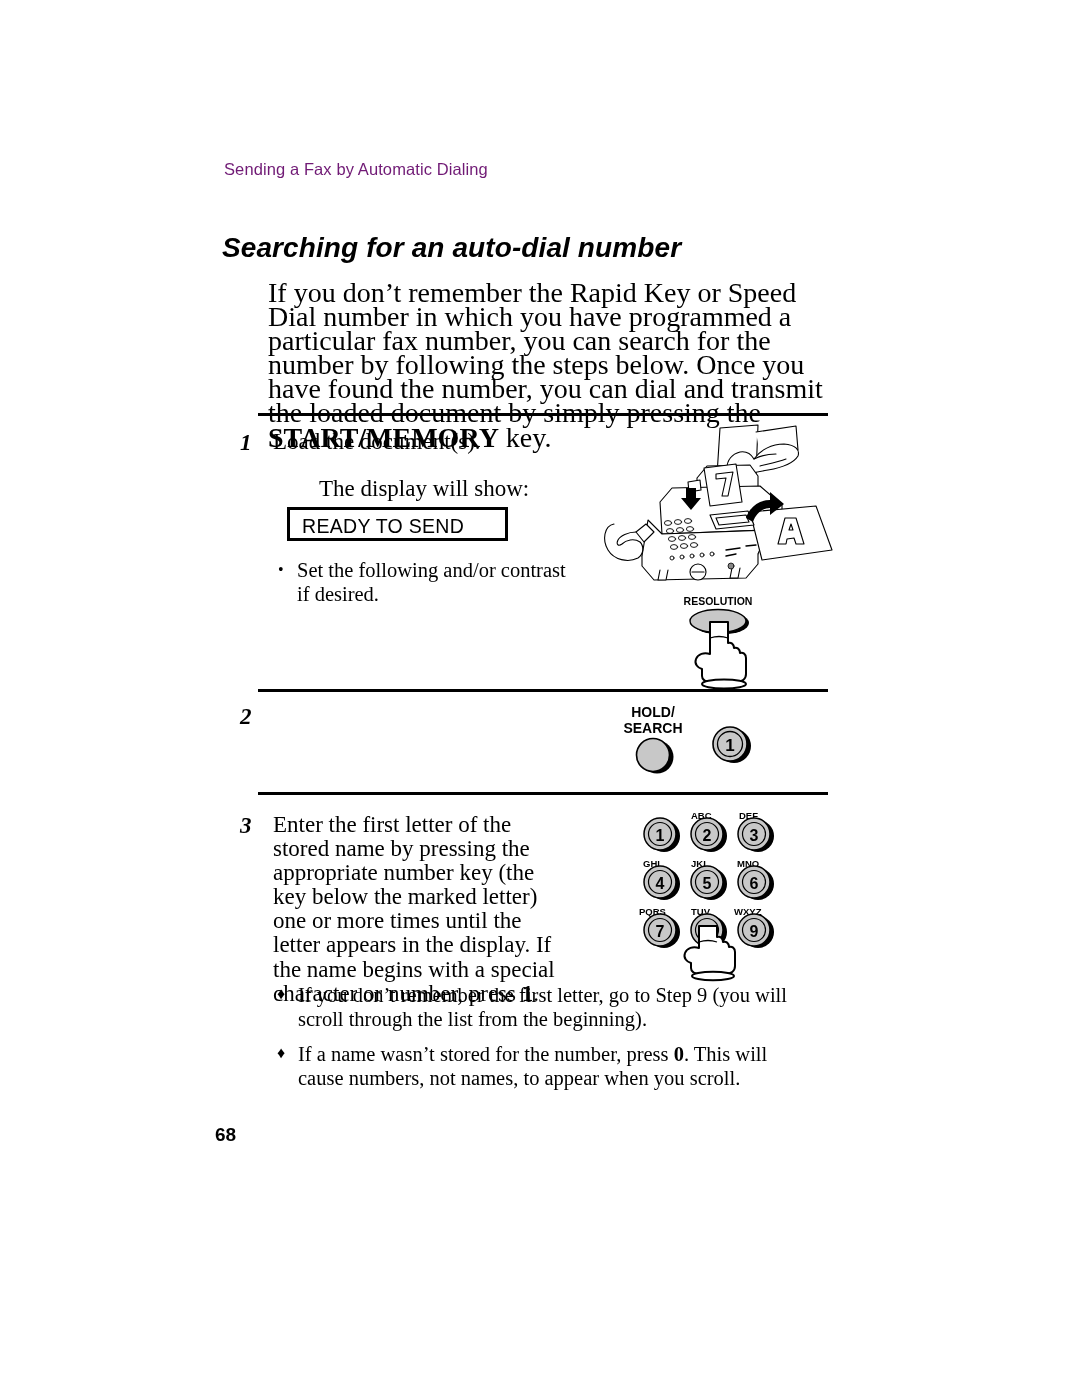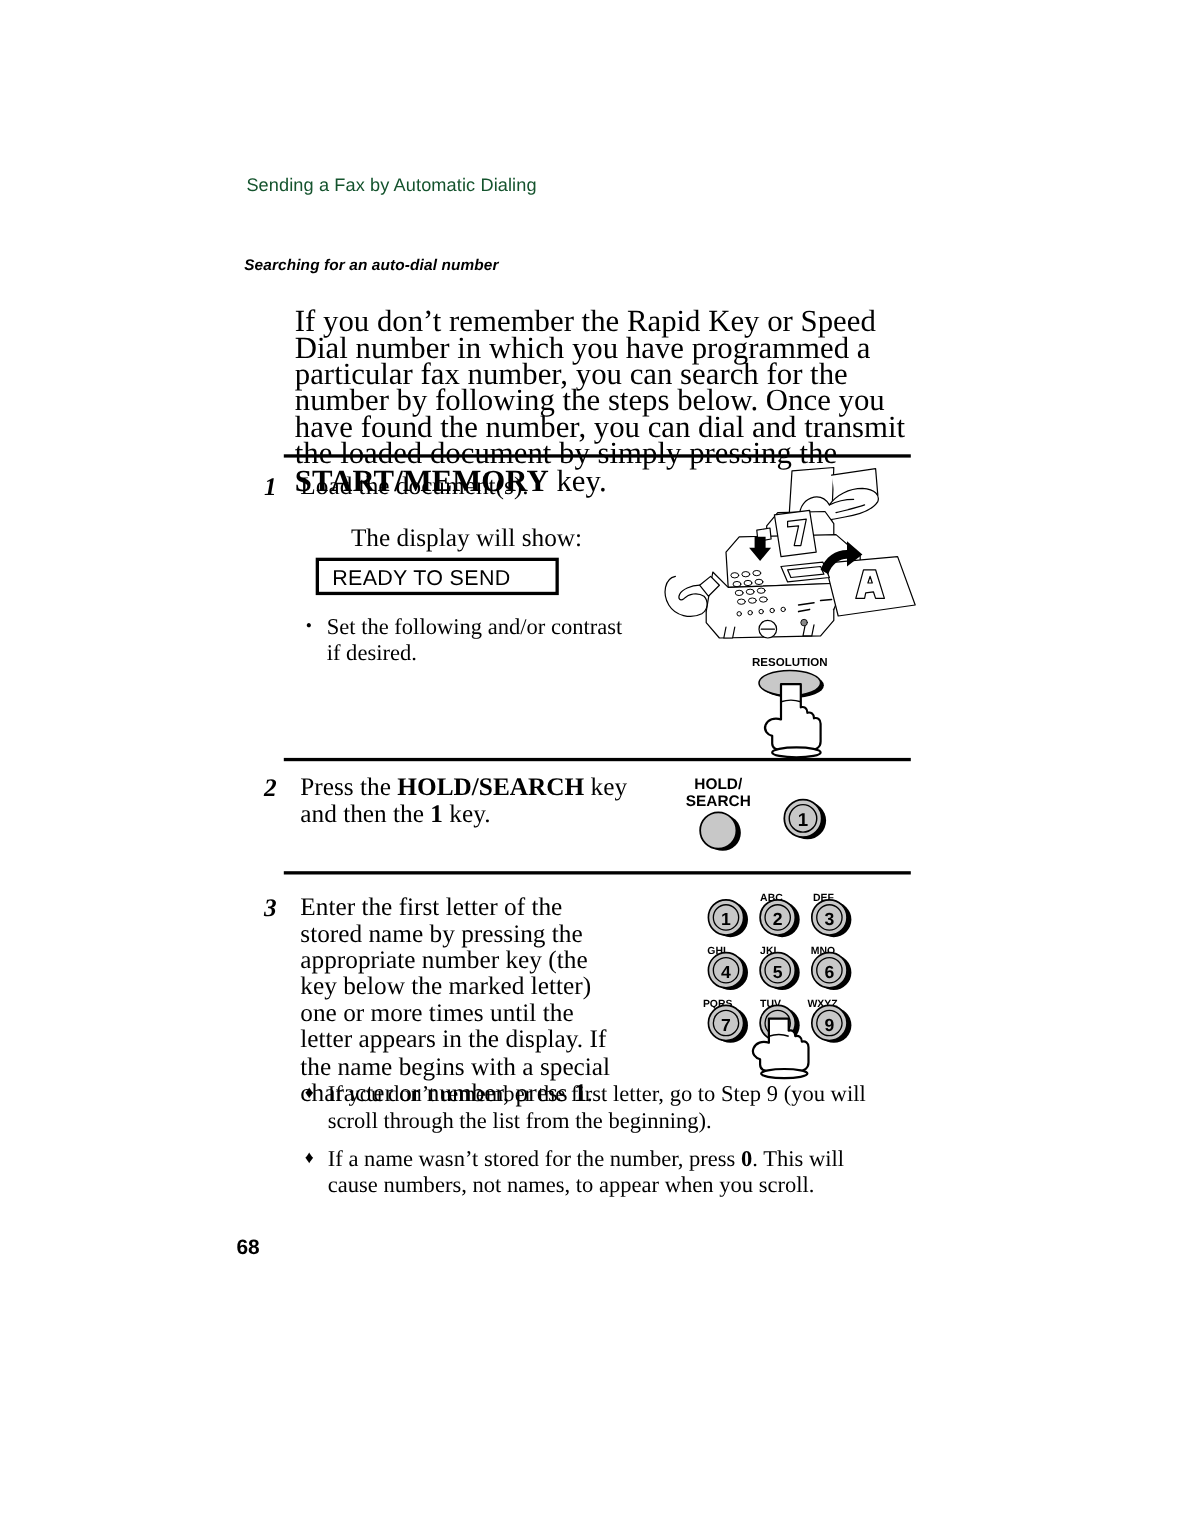--- a/index.html
+++ b/index.html
@@ -18,32 +18,32 @@
   }
 
   
   #running-header {
     position: absolute;
     left: 224px;
     top: 160px;
     font-family: "Liberation Sans", sans-serif;
     font-size: 16.5px;
     letter-spacing: 0.1px;
-    color: #14532d;
+    color: #701a75;
   }
 
   
   #section-heading {
     position: absolute;
     left: 222px;
     top: 232px;
     font-family: "Liberation Sans", sans-serif;
     font-style: italic;
     font-weight: bold;
-    font-size: 14px;
+    font-size: 28px;
     letter-spacing: 0.1px;
   }
 
   
   #intro-paragraph {
     position: absolute;
     left: 268px;
     top: 281px;
     width: 556px;
     font-size: 28px;
@@ -310,21 +310,20 @@
                  L106 66 C106 62 103 60 100 61 C100 57 97 55 94 56
                  C94 52 91 50 88 51 C88 40 88 34 88 30 Z"></path>
       </g>
       <path d="M70 46 C76 44 82 44 88 46" fill="none" stroke="#000" stroke-width="1.3"></path>
 
       <ellipse cx="84" cy="92" rx="22" ry="4.5" fill="#fff" stroke="#000" stroke-width="2"></ellipse>
     </svg>
   </div>
 
   <div class="step-num" id="step2-num">2</div>
-  <div class="step-body" id="step2-body"><span>Press the </span><span class="b">HOLD/SEARCH</span><span> key and then the </span><span class="b">1</span><span> key.</span></div>
 
   <div id="holdsearch-illustration">
     <svg width="165" height="80" viewBox="0 0 165 80">
       <text x="48" y="15" font-family="Liberation Sans, sans-serif" font-size="14" font-weight="bold" text-anchor="middle" fill="#000">HOLD/</text>
       <text x="48" y="31" font-family="Liberation Sans, sans-serif" font-size="14" font-weight="bold" text-anchor="middle" fill="#000">SEARCH</text>
 
       <circle cx="52" cy="55" r="16.5" fill="#000"></circle>
       <circle cx="48" cy="53" r="16.5" fill="#c8c8c8" stroke="#000" stroke-width="1.6"></circle>
 
       <circle cx="129" cy="44" r="17" fill="#000"></circle>

